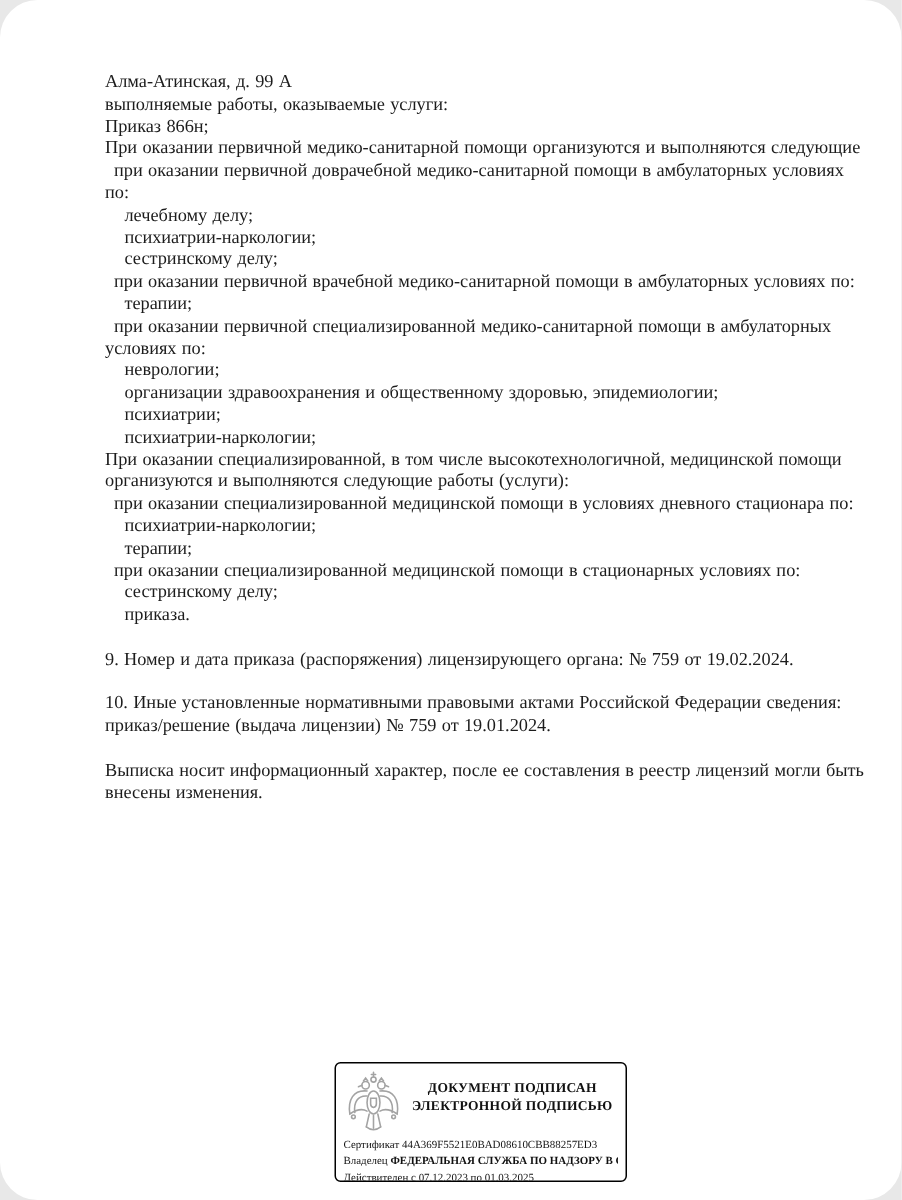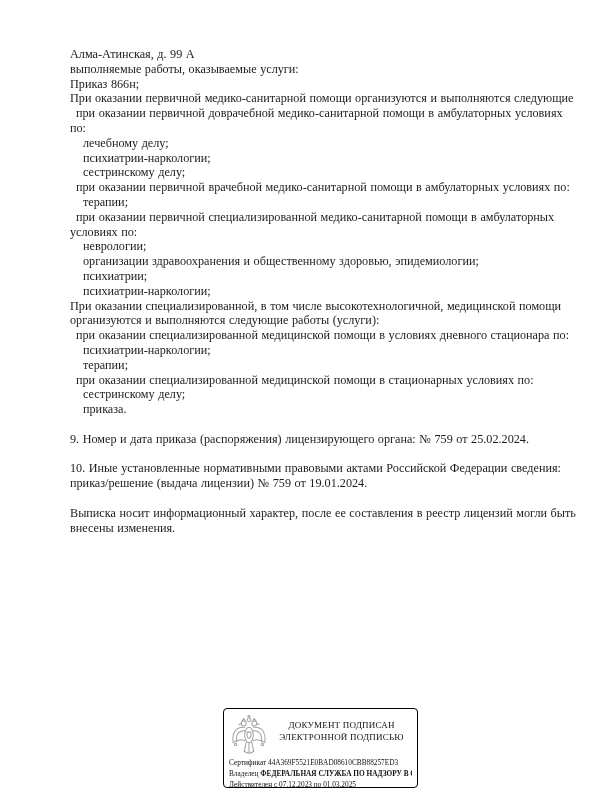--- a/index.html
+++ b/index.html
@@ -5,20 +5,21 @@
   html, body { margin: 0; padding: 0; background: #e8e8e8; }
   .page {
     position: relative;
     width: 601px;
     height: 800px;
     margin: 0 auto;
     background: #ffffff;
     font-family: "Liberation Serif", serif;
     color: #1c1c1c;
     overflow: hidden;
+    border-radius: 25px;
   }
   .text-block {
     position: absolute;
     left: 70px;
     top: 47px;
     width: 478px;
     font-size: 12.2px;
     line-height: 14.8px;
     word-spacing: 0.5px;
   }
@@ -48,20 +49,21 @@
     padding-top: 1px;
   }
   .stamp-title {
     flex: 1;
     text-align: center;
     font-size: 9px;
     line-height: 12px;
     padding-top: 7px;
     letter-spacing: 0.2px;
     color: #111;
+    font-weight: bold;
   }
   .stamp-line {
     font-size: 7.3px;
     line-height: 11.2px;
     white-space: nowrap;
     overflow: hidden;
     color: #111;
   }
   .stamp-line .bold { font-weight: bold; }
 </style>
@@ -90,21 +92,21 @@
       <div class="line indent-2">психиатрии-наркологии;</div>
       <div class="line indent-0">При оказании специализированной, в том числе высокотехнологичной, медицинской помощи</div>
       <div class="line indent-0">организуются и выполняются следующие работы (услуги):</div>
       <div class="line indent-1">при оказании специализированной медицинской помощи в условиях дневного стационара по:</div>
       <div class="line indent-2">психиатрии-наркологии;</div>
       <div class="line indent-2">терапии;</div>
       <div class="line indent-1">при оказании специализированной медицинской помощи в стационарных условиях по:</div>
       <div class="line indent-2">сестринскому делу;</div>
       <div class="line indent-2">приказа.</div>
       <div class="line indent-0">&nbsp;</div>
-      <div class="line indent-0">9. Номер и дата приказа (распоряжения) лицензирующего органа: № 759 от 25.02.2024.</div>
+      <div class="line indent-0">9. Номер и дата приказа (распоряжения) лицензирующего органа: № 759 от 19.02.2024.</div>
       <div class="line indent-0">&nbsp;</div>
       <div class="line indent-0">10. Иные установленные нормативными правовыми актами Российской Федерации сведения:</div>
       <div class="line indent-0">приказ/решение (выдача лицензии) № 759 от 19.01.2024.</div>
       <div class="line indent-0">&nbsp;</div>
       <div class="line indent-0">Выписка носит информационный характер, после ее составления в реестр лицензий могли быть</div>
       <div class="line indent-0">внесены изменения.</div>
     </div>
 
   <div class="stamp">
     <div class="stamp-top">

